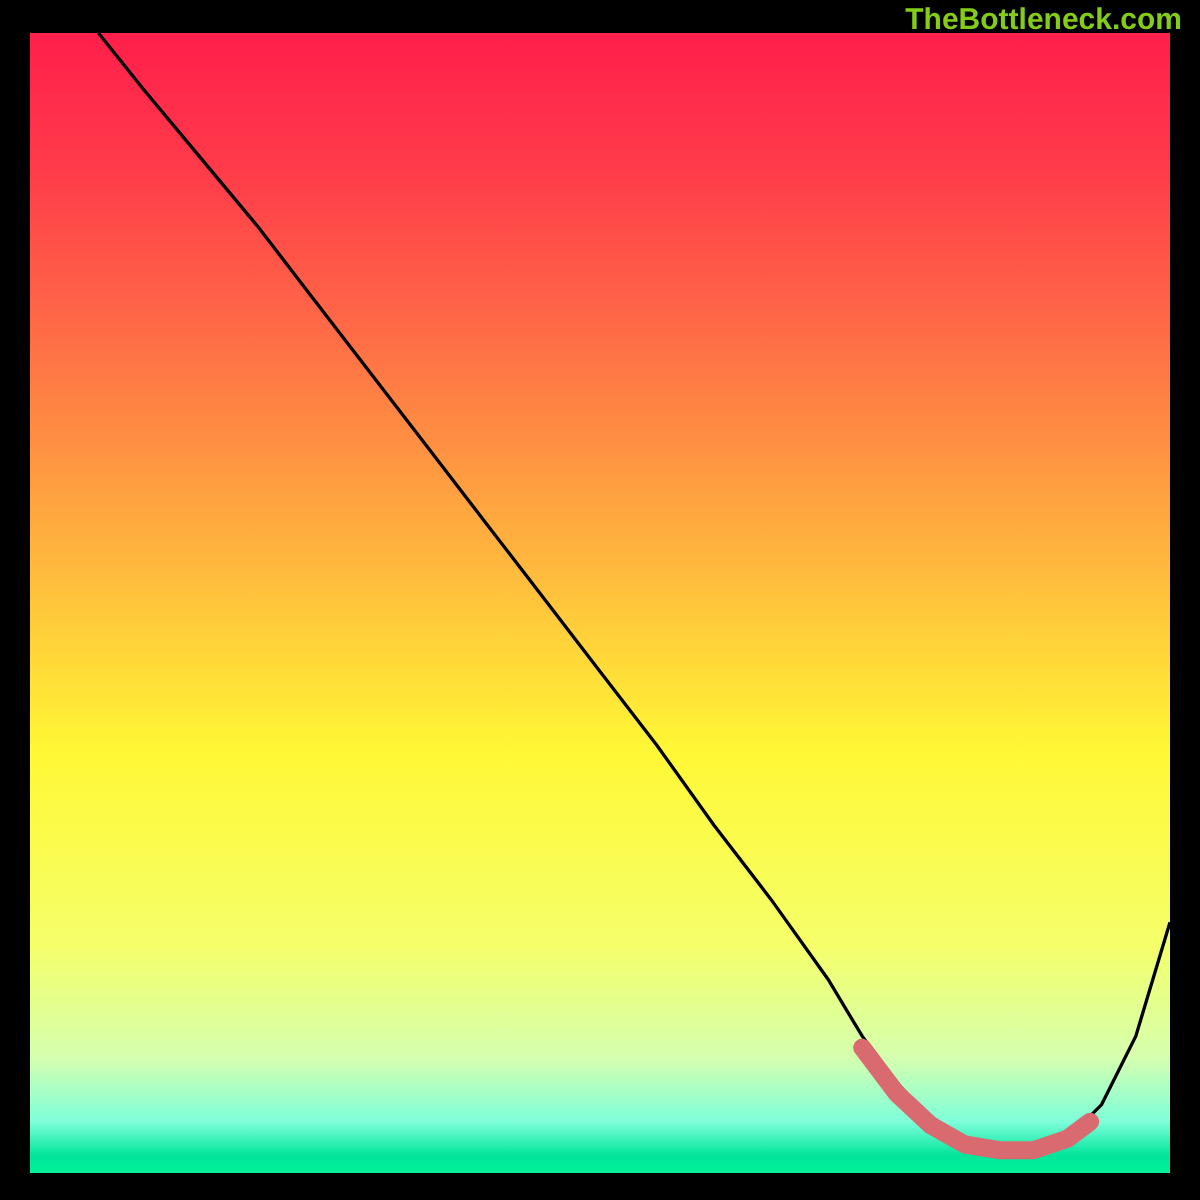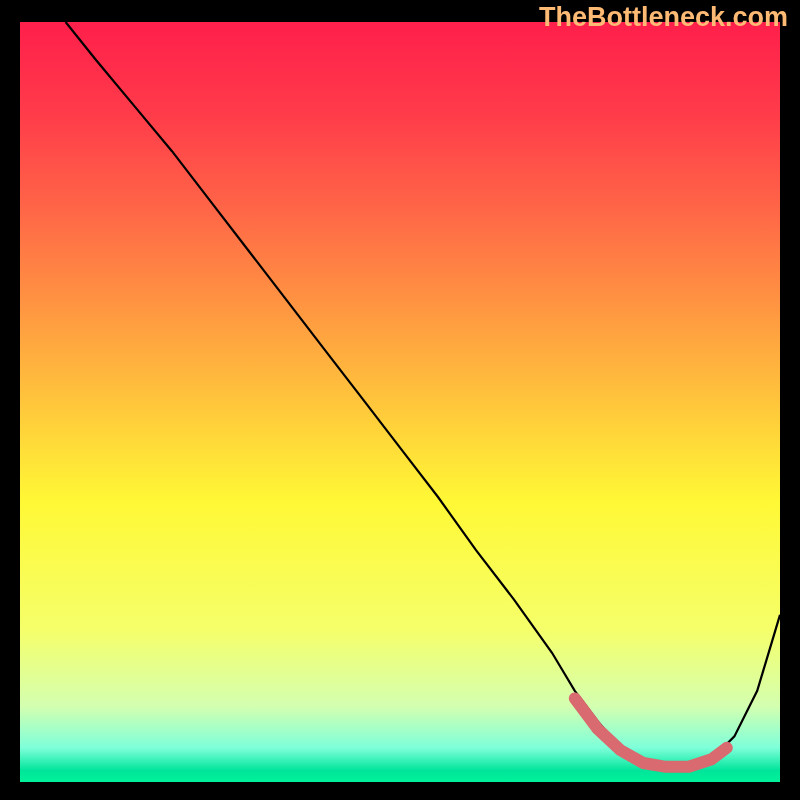--- a/index.html
+++ b/index.html
@@ -23,23 +23,23 @@
     left: 0;
     top: 0;
     width: 760px;
     height: 760px;
   }
   .watermark {
     position: absolute;
     top: 2px;
     right: 12px;
     font-family: Arial, Helvetica, sans-serif;
-    font-size: 27px;
+    font-size: 20px;
     font-weight: 600;
-    color: #fdba74;
+    color: #84cc16;
     letter-spacing: 0px;
     user-select: none;
   }
 </style>
 </head>
 <body>
 
 <div class="frame">
   <svg class="plot" viewBox="0 0 760 760" preserveAspectRatio="none">
     <defs>

